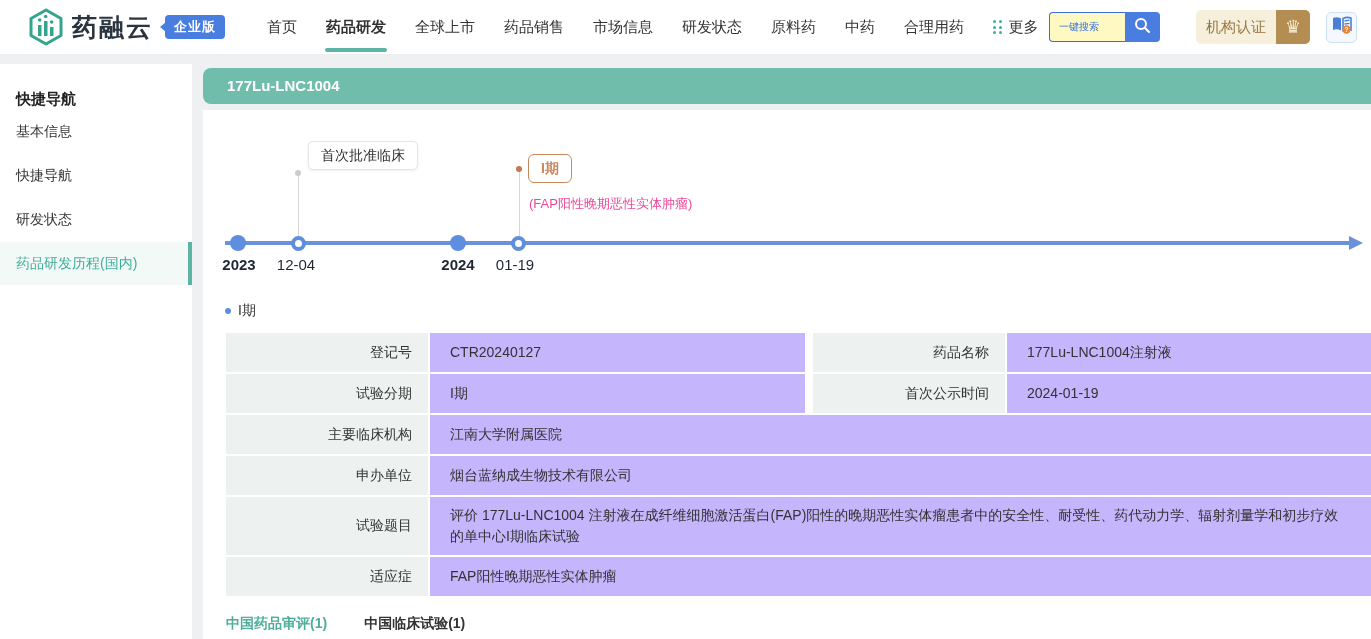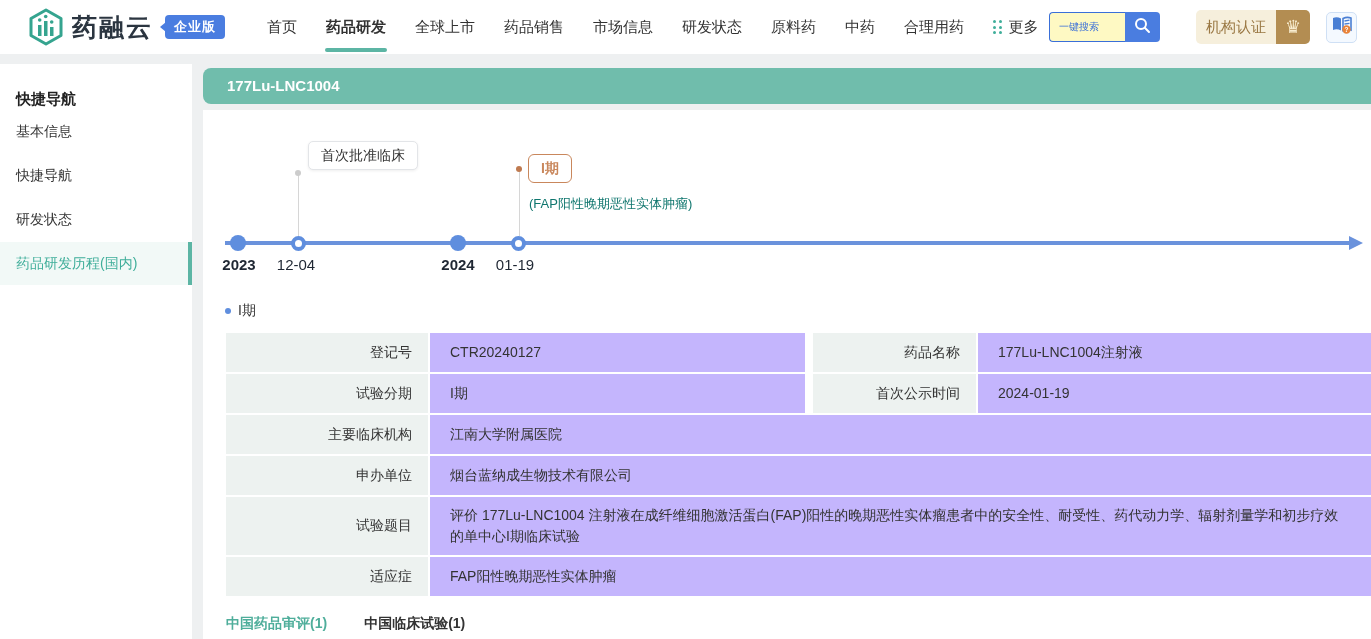--- a/index.html
+++ b/index.html
@@ -66,35 +66,35 @@
     font-size:15px; color:#1f2733; }
   .tl-date.year { font-weight:700; }
   .tl-conn { position:absolute; width:1px; background:#d6d6d6; }
   .tl-minidot { position:absolute; width:6px; height:6px; border-radius:50%; background:#cccccc; }
   .tl-minidot.warm { background:#bf7a50; }
   .tl-event { position:absolute; height:29px; line-height:27px; padding:0 12px; background:#fff;
     border:1px solid #e3e5e8; border-radius:5px; box-shadow:0 1px 3px rgba(0,0,0,.07);
     font-size:14px; color:#333; white-space:nowrap; }
   .tl-event.highlight { border:1px solid #c9875c; color:#c9875c; font-weight:700; box-shadow:none;
     border-radius:6px; }
-  .tl-sub { position:absolute; font-size:13px; color:#0f766e; white-space:nowrap;text-align:right; }
+  .tl-sub { position:absolute; font-size:13px; color:#ec4899; white-space:nowrap;text-align:right; }
 
   
   .section-block { position:absolute; left:22px; top:191px; right:0; }
   .section-title { display:flex; align-items:center; height:20px; margin-bottom:12px; }
   .section-bullet { width:6px; height:6px; border-radius:50%; background:#5f8ede; margin-right:7px; }
   .section-text { font-size:14px; color:#333; }
   .dtable { margin-left:1px; }
   .trow { display:flex; margin-bottom:2px; }
   .tcell { font-size:14px; color:#333; display:flex; align-items:center; min-height:39px; }
   .tlabel { width:202px; background:#edf2f0; justify-content:flex-end; padding-right:16px;
     margin-right:2px; flex:none; }
   .tvalue { background:#c4b5fd; padding:6px 20px; flex:1 1 auto; line-height:21px; }
   .tvalue.half { flex:0 0 375px; margin-right:8px; }
-  .tlabel.right-col { width:163px; }
+  .tlabel.right-col { width:192px; }
 
   .bottom-tabs { display:flex; gap:37px; margin:19px 0 0 1px; }
   .btab { font-size:14px; font-weight:700; color:#333; cursor:pointer; }
   .btab.active { color:#4fae9b; }
 </style>
 </head>
 <body>
 
 <div class="page">
 

